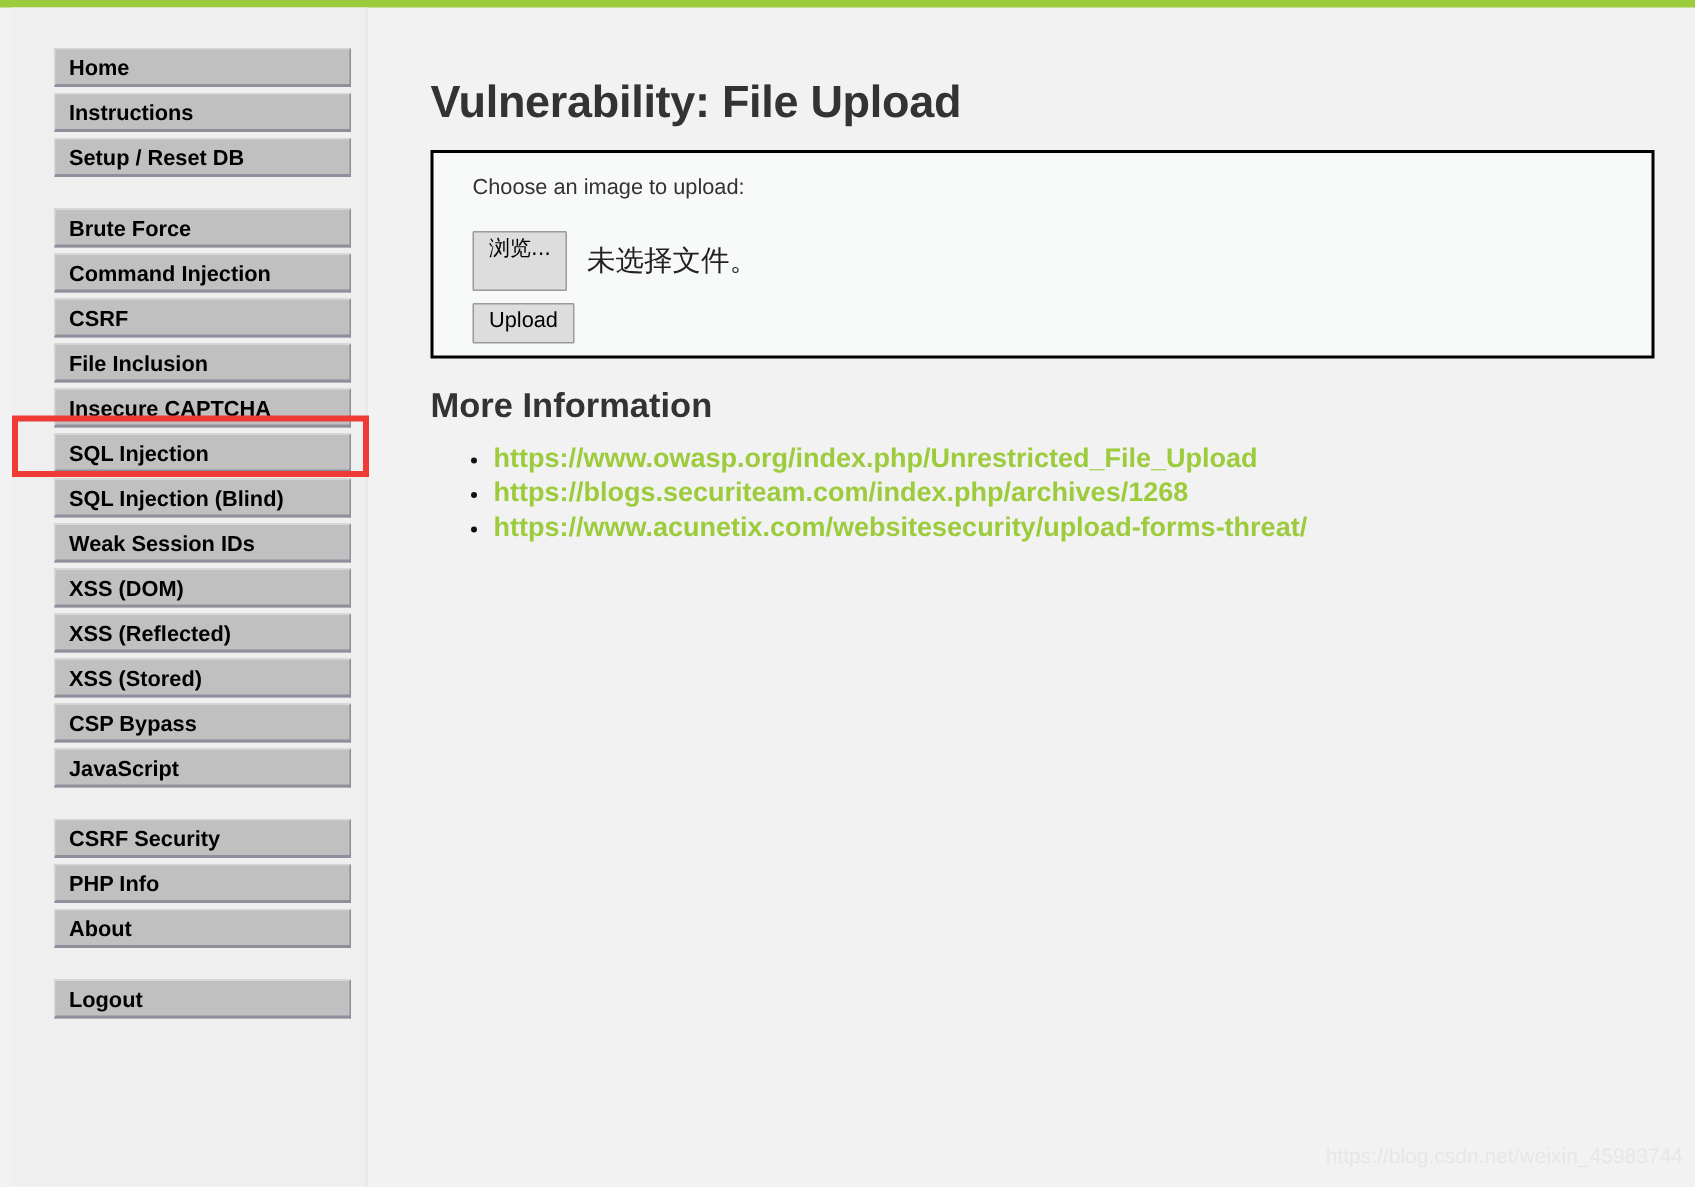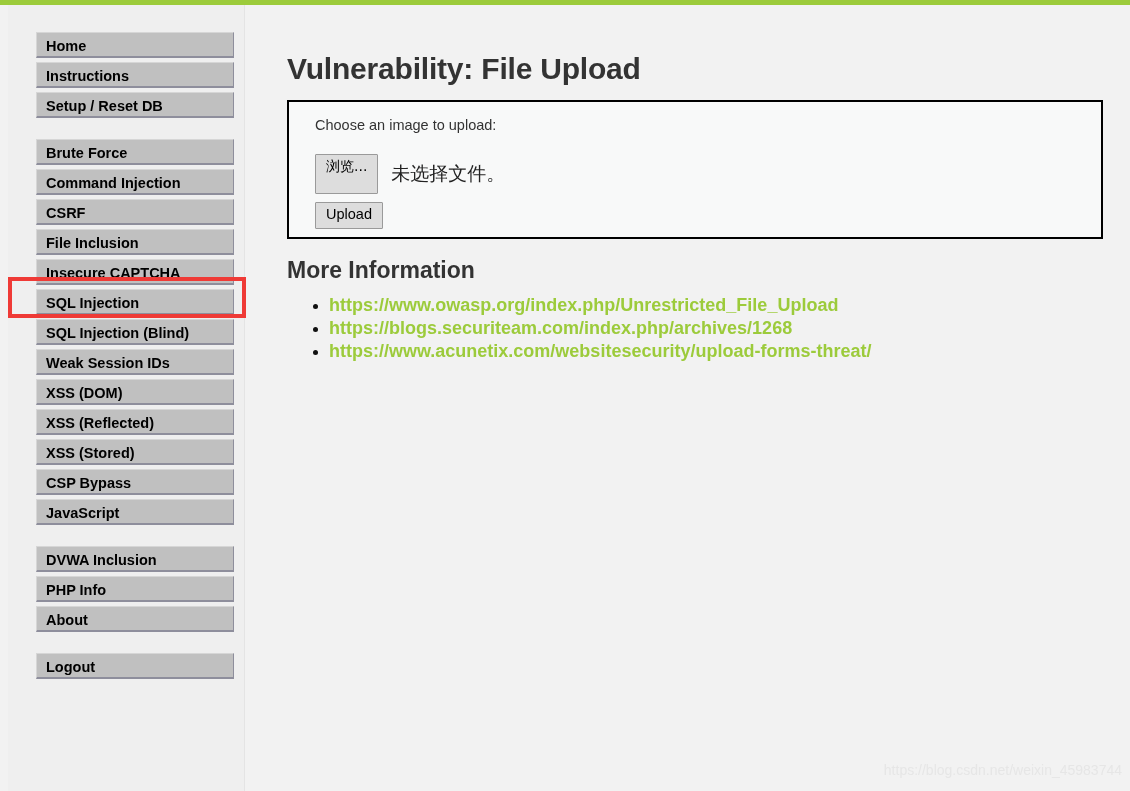--- a/index.html
+++ b/index.html
@@ -223,21 +223,21 @@
       <li class="nav-item">SQL Injection (Blind)</li>
       <li class="nav-item">Weak Session IDs</li>
       <li class="nav-item">XSS (DOM)</li>
       <li class="nav-item">XSS (Reflected)</li>
       <li class="nav-item">XSS (Stored)</li>
       <li class="nav-item">CSP Bypass</li>
       <li class="nav-item">JavaScript</li>
     </ul>
 
     <ul class="nav-group g3">
-      <li class="nav-item">DVWA Inclusion</li>
+      <li class="nav-item">CSRF Security</li>
       <li class="nav-item">PHP Info</li>
       <li class="nav-item">About</li>
     </ul>
 
     <ul class="nav-group g4">
       <li class="nav-item">Logout</li>
     </ul>
 
   </div>
 

